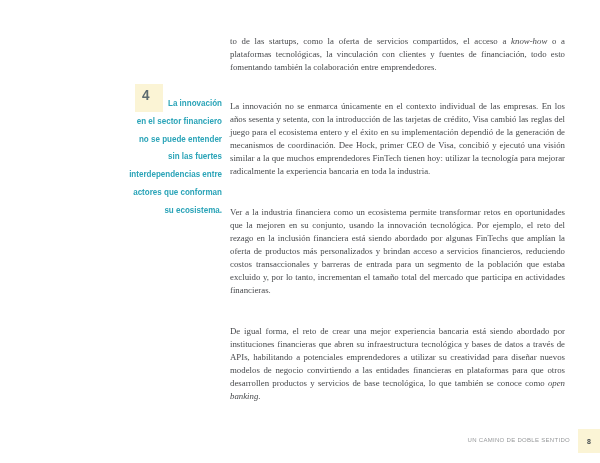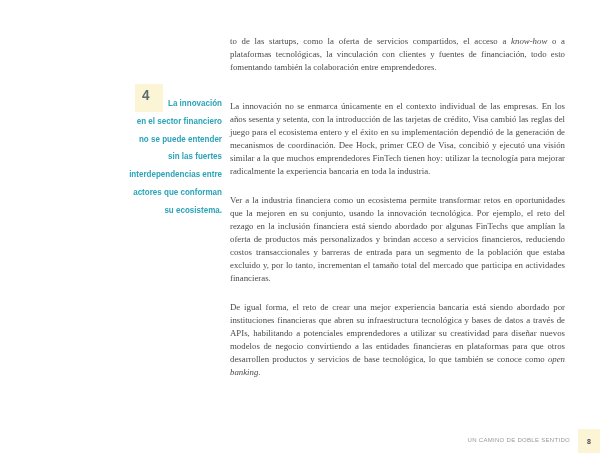--- a/index.html
+++ b/index.html
@@ -63,21 +63,21 @@
     color: #47494c;
     font-size: 8.8px;
     line-height: 13px;
     text-align: justify;
   }
   .article p {
     margin: 0;
     hyphens: auto;
     -webkit-hyphens: auto;
   }
-  .article p + p { margin-top: 16px; }
+  .article p + p { margin-top: 28px; }
   .article p:nth-child(2) { margin-top: 26px; }
   .article em { font-style: italic; }
   
   .footer-title {
     position: absolute;
     right: 30px;
     top: 437px;
     font-family: "Liberation Sans", sans-serif;
     font-size: 6px;
     letter-spacing: 0.3px;

